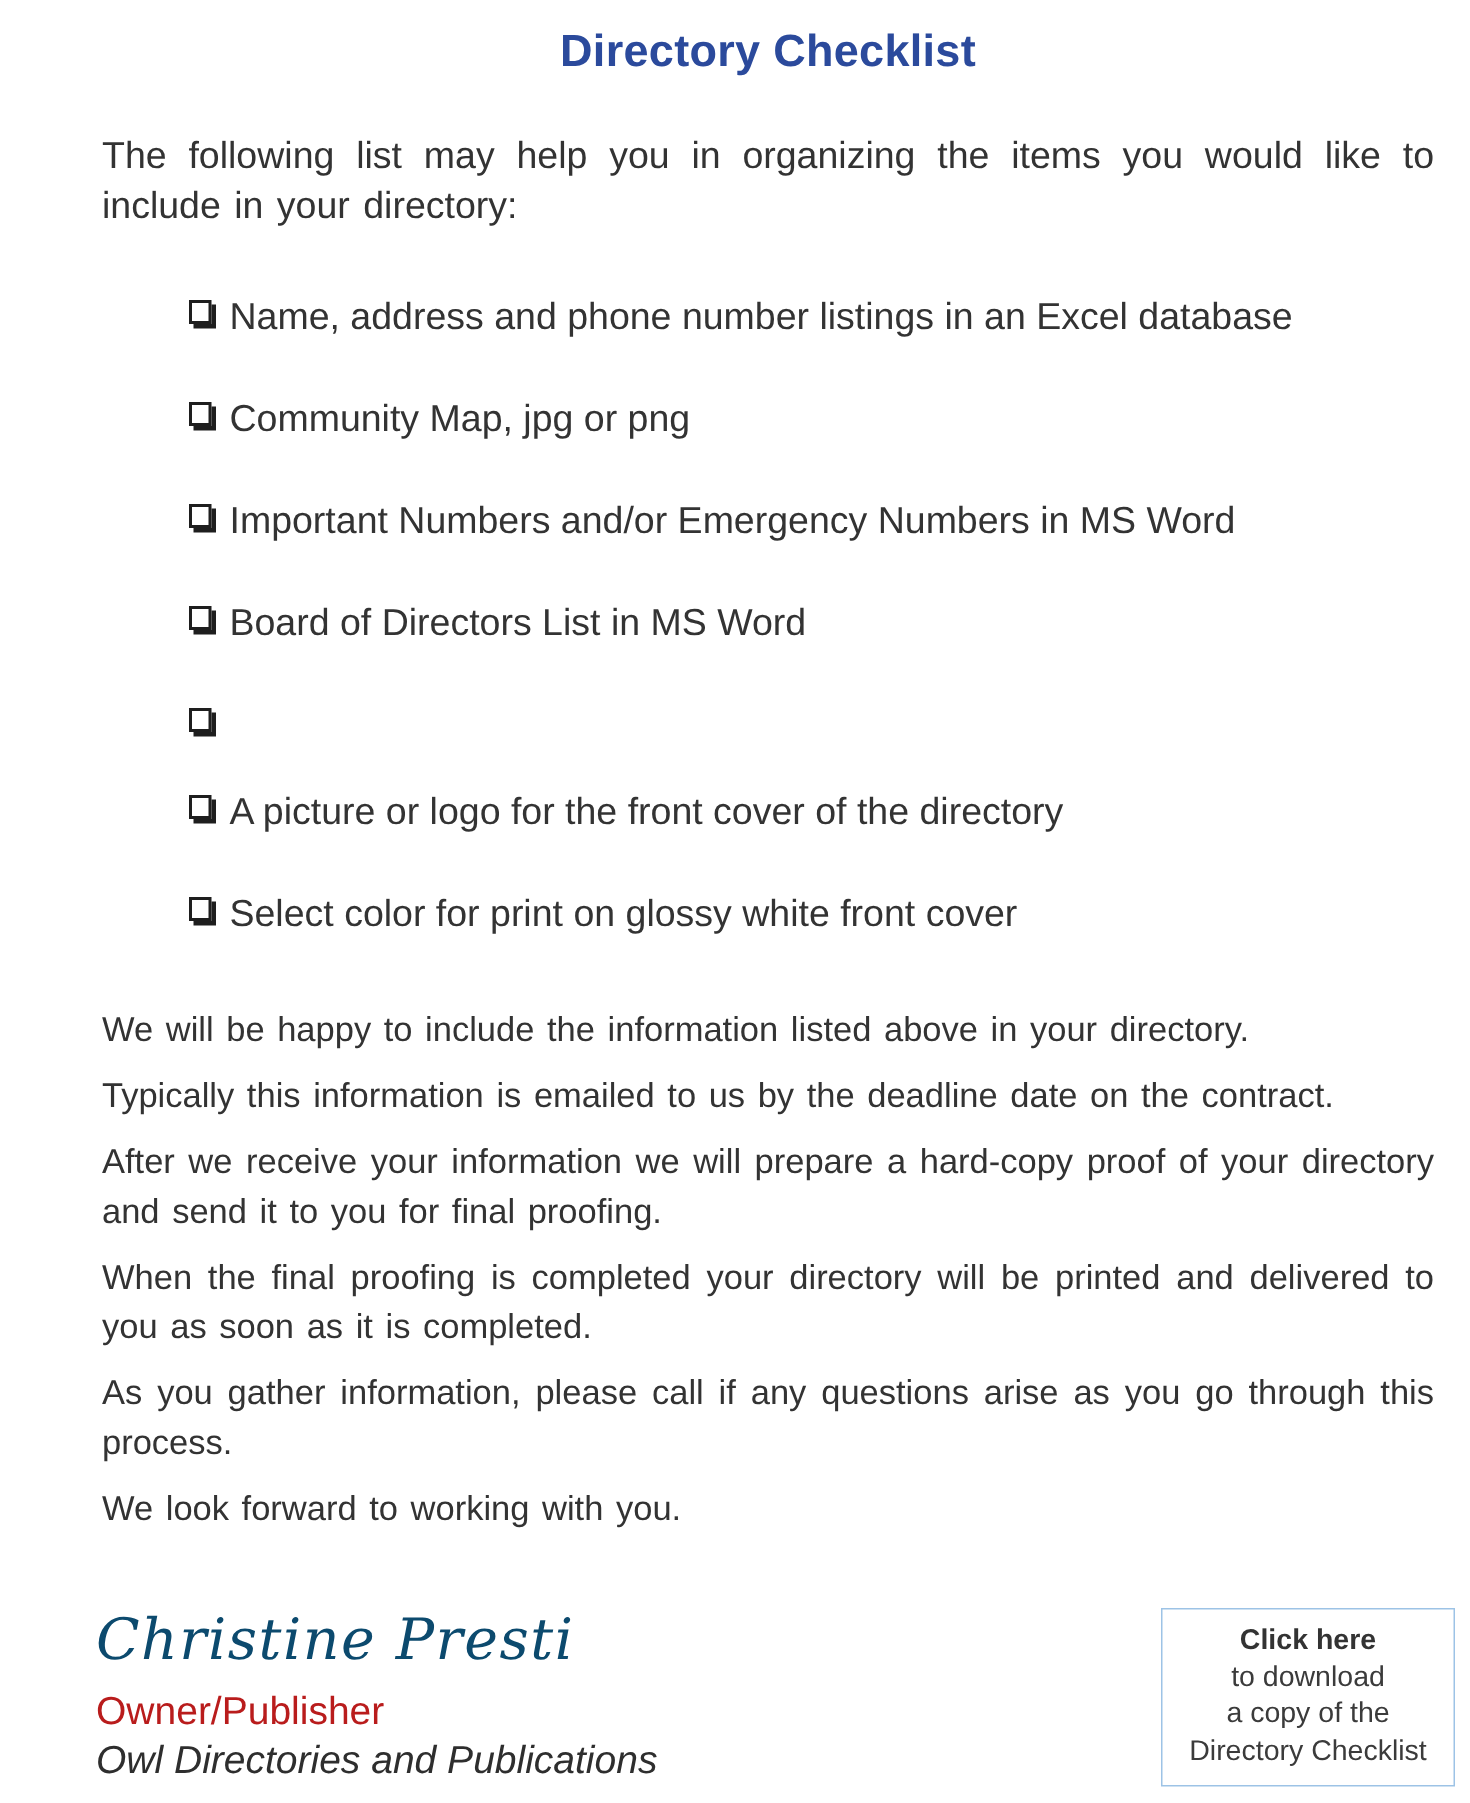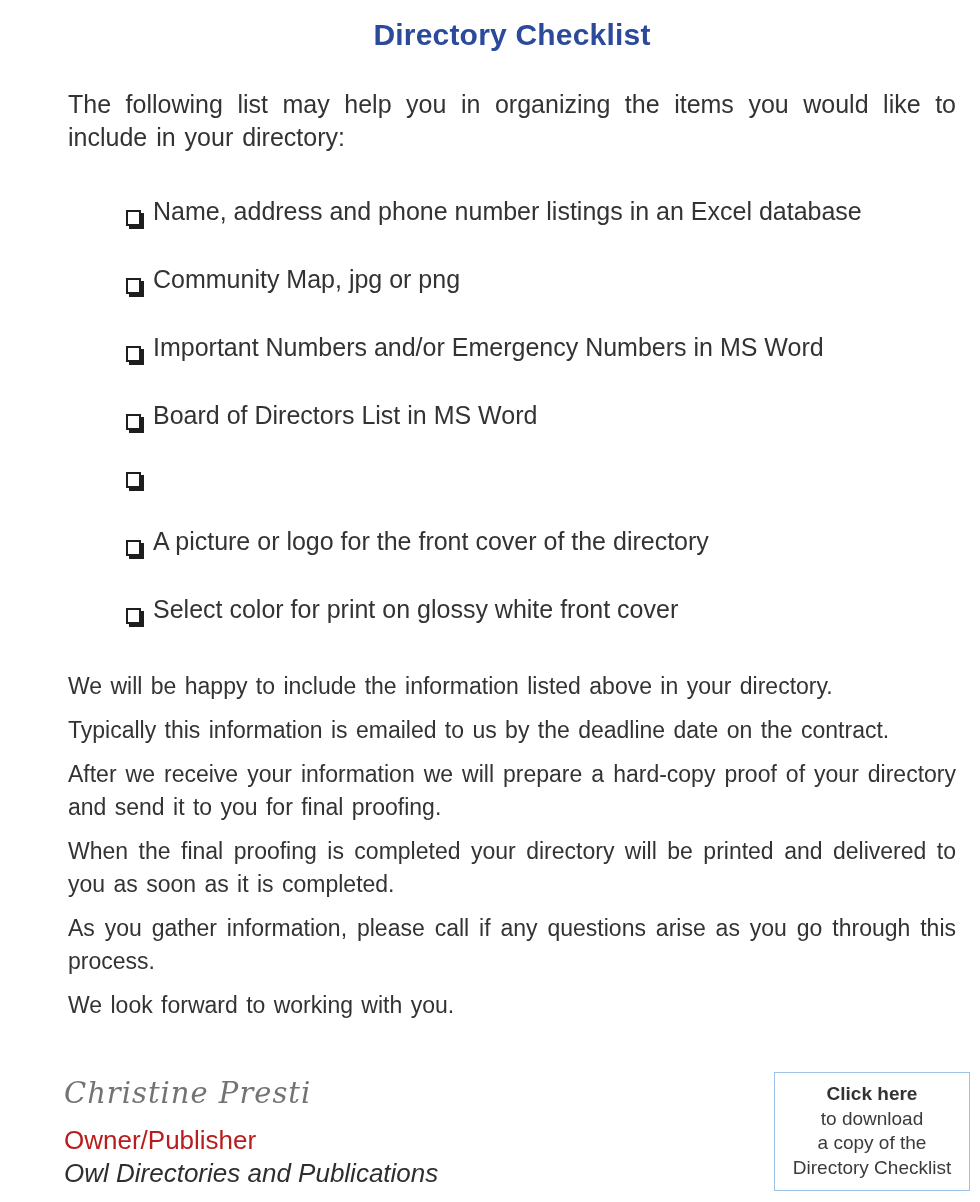--- a/index.html
+++ b/index.html
@@ -31,21 +31,21 @@
     line-height: 33px;
     text-align: justify;
     word-spacing: 2px;
   }
   .checklist {
     margin-top: 42px;
     padding-left: 58px;
   }
   .check-item {
     display: flex;
-    align-items: flex-end;
+    align-items: flex-start;
     font-size: 25px;
     line-height: 30px;
     margin-bottom: 38px;
     white-space: nowrap;
   }
   .checkbox {
     display: inline-block;
     width: 15px;
     height: 16px;
     border: 2px solid #1e1e1e;
@@ -66,23 +66,23 @@
     margin-bottom: 11px;
   }
   .signature-block {
     position: absolute;
     left: 42px;
     top: 1062px;
   }
   .signature-name {
     font-family: "DejaVu Serif", serif;
     font-style: italic;
-    font-size: 29px;
+    font-size: 38px;
     line-height: 62px;
-    color: #737373;
+    color: #0c4a6e;
     letter-spacing: 1px;
   }
   .signature-role {
     font-size: 26px;
     line-height: 32px;
     color: #b91c1c;
   }
   .signature-company {
     font-size: 26px;
     line-height: 34px;

